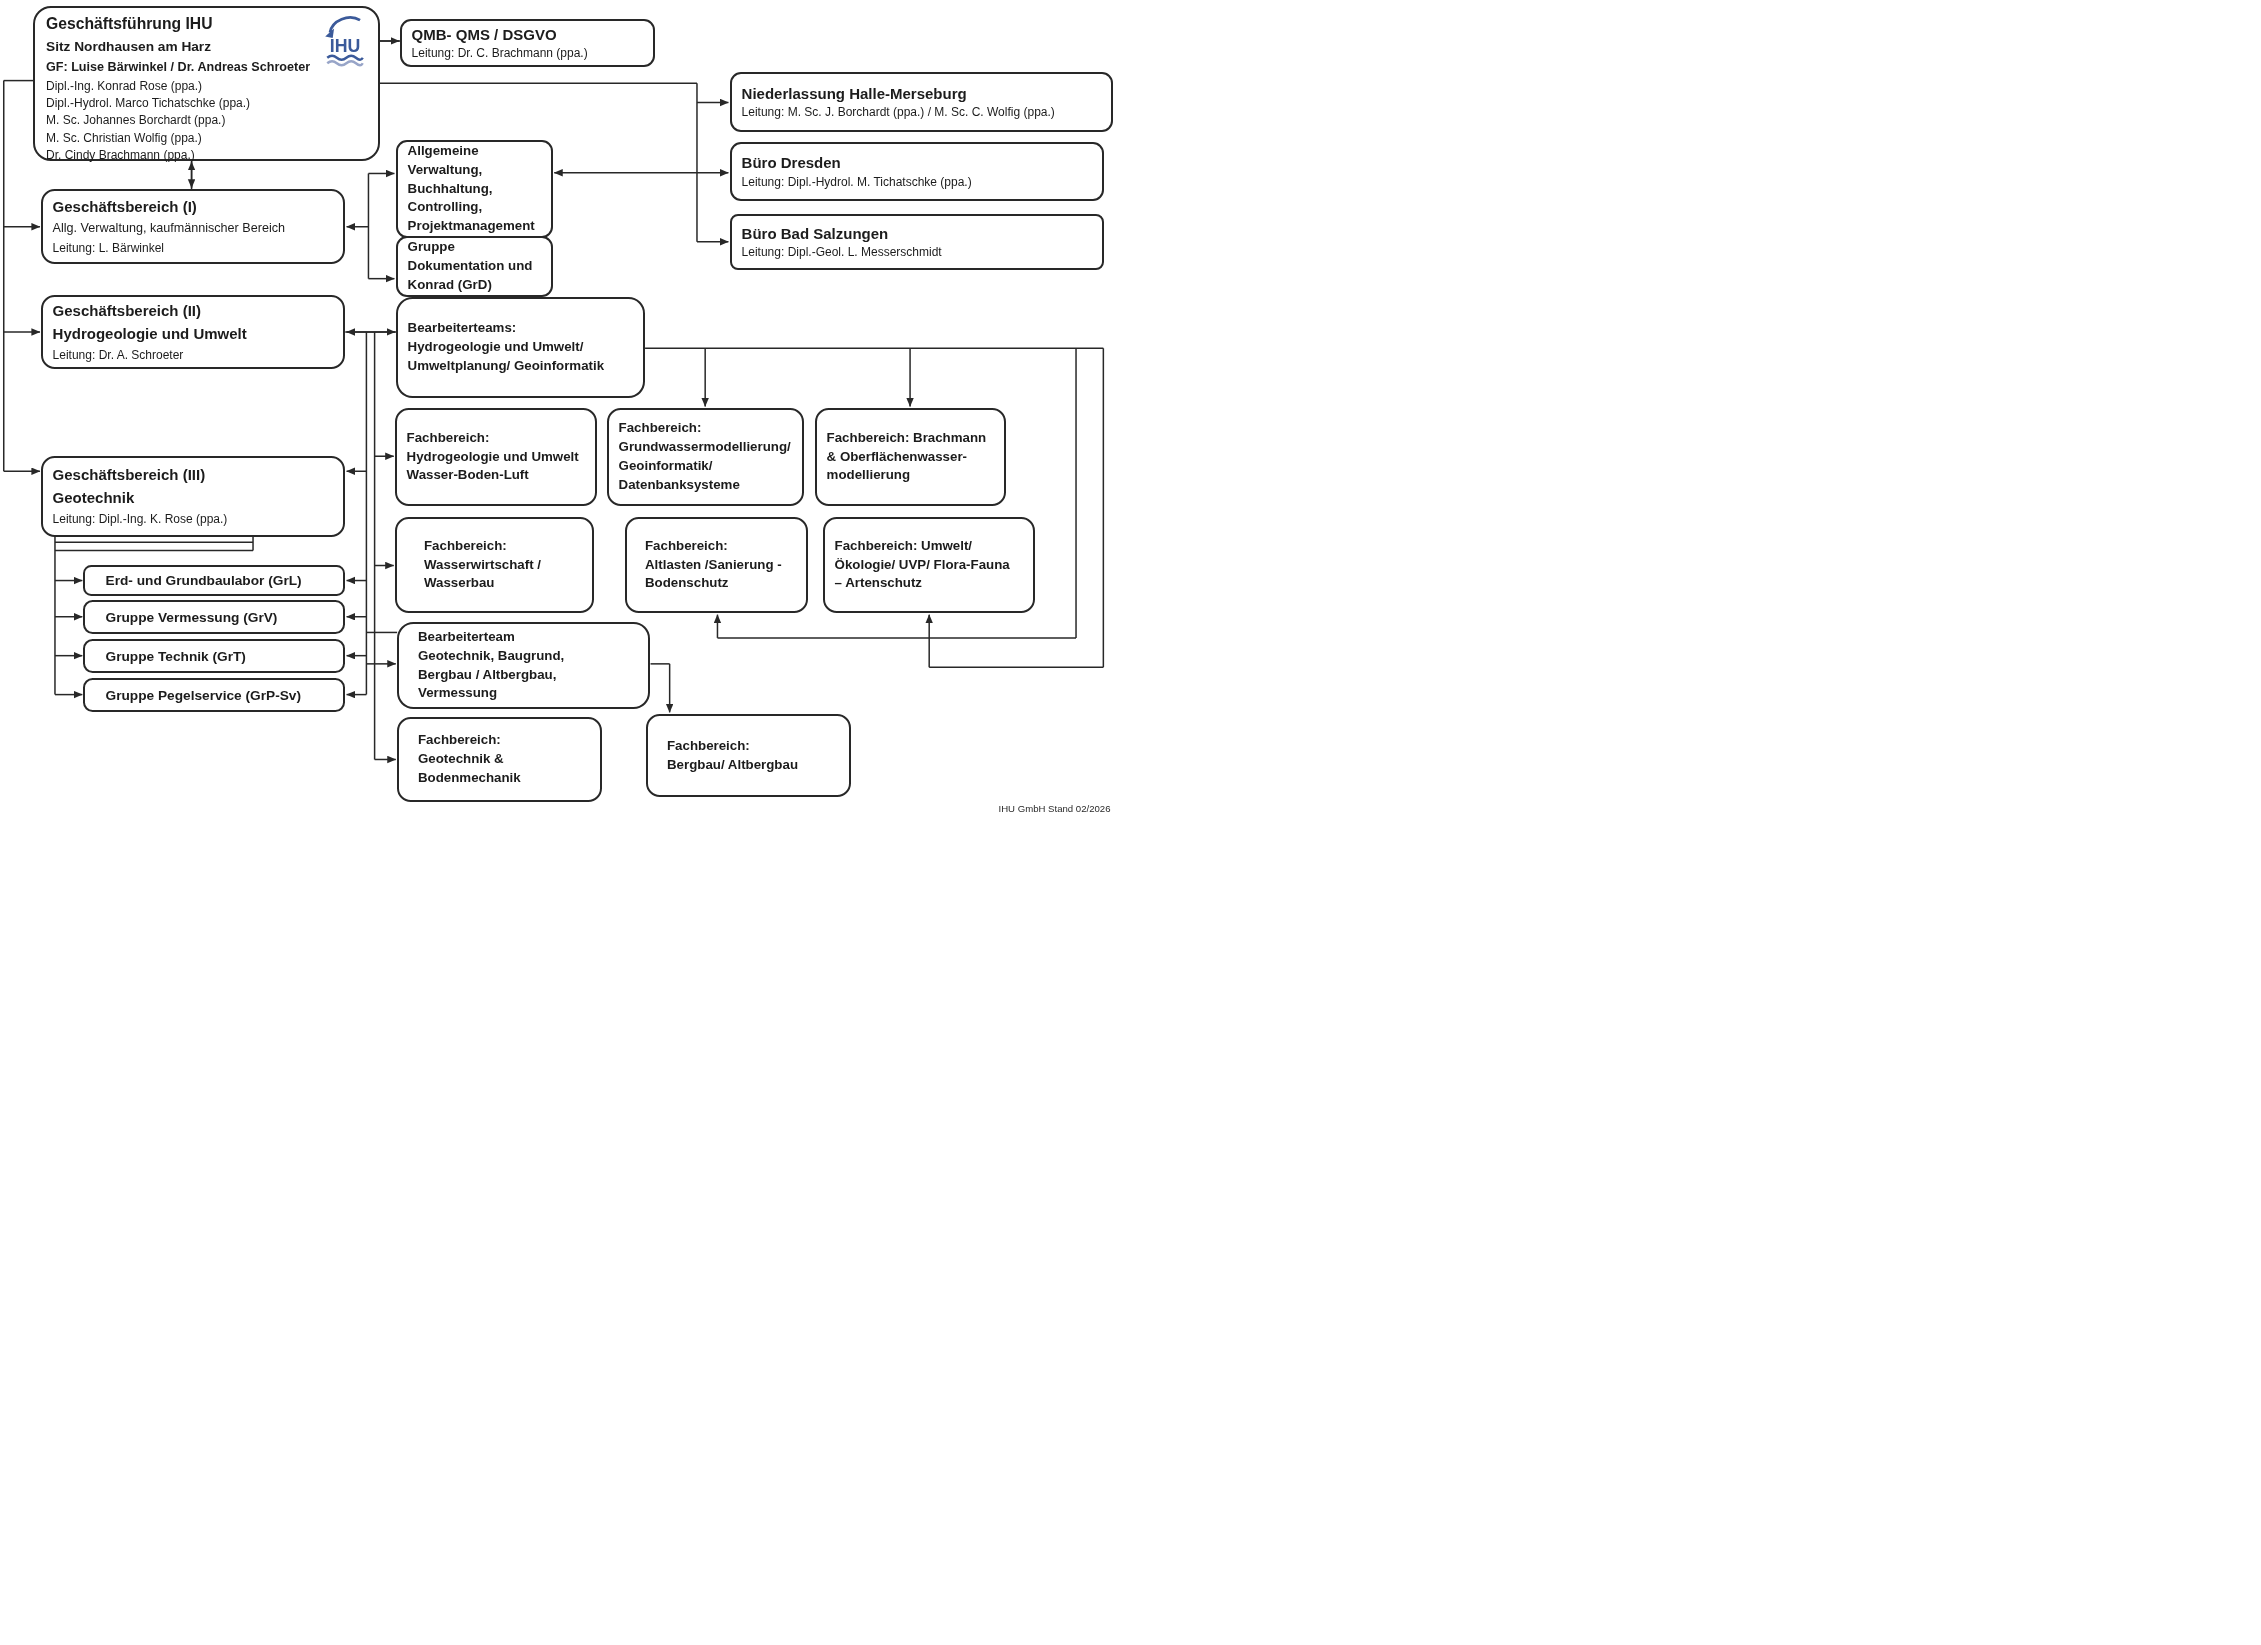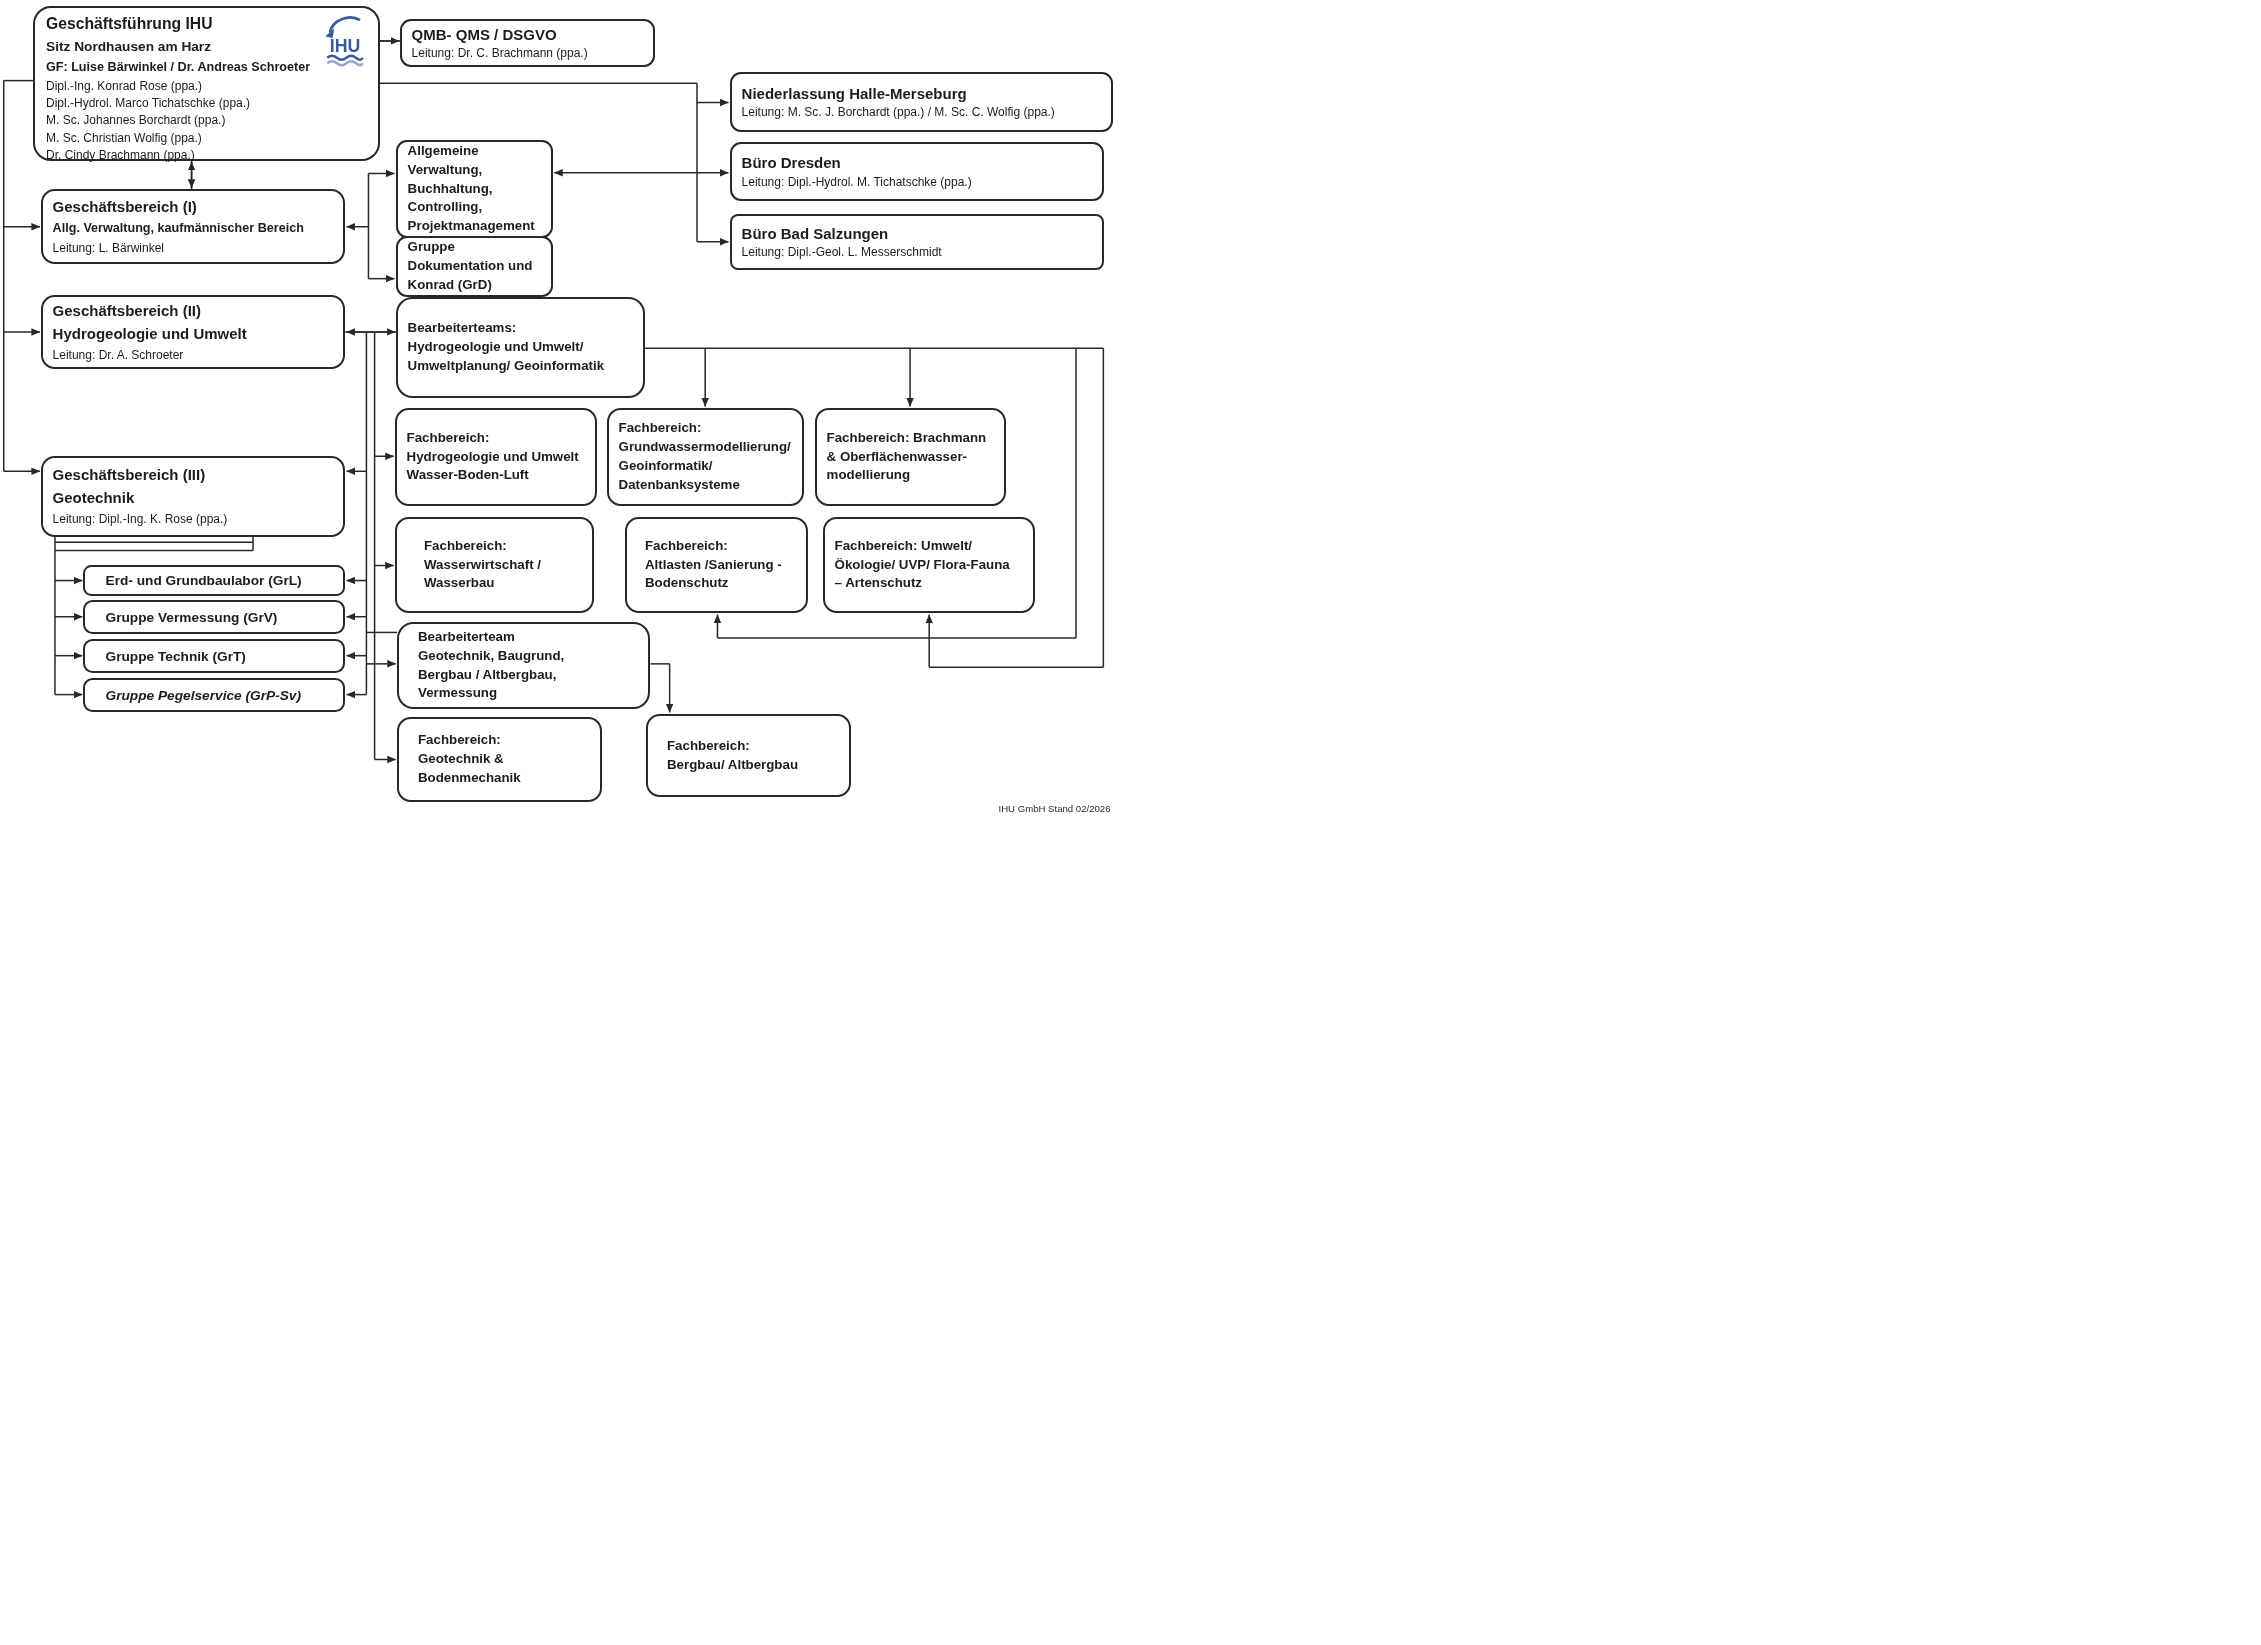--- a/index.html
+++ b/index.html
@@ -4,21 +4,21 @@
 <style>
   html,body{margin:0;padding:0;background:#fff;}
   #canvas{position:relative;width:1131px;height:823px;background:#fff;
           font-family:"Liberation Sans","DejaVu Sans",sans-serif;color:#1c1c1c;overflow:hidden;}
   svg.conn{position:absolute;left:0;top:0;width:1131px;height:823px;}
   svg.conn line{stroke:#282828;stroke-width:2.2px;}
   .bx{position:absolute;background:#fff;border:2.7px solid #282828;border-radius:13.7px;
       box-sizing:border-box;display:flex;flex-direction:column;justify-content:center;}
   .pad{padding:4.1px 9.6px;}
   .t1{font-weight:bold;font-size:15px;line-height:1.35;}
-  .t2{font-weight:bold;font-size:12.6px;line-height:1.35;}
+  .t2{font-weight:normal;font-size:12.6px;line-height:1.35;}
   .t3{font-size:12px;line-height:1.35;}
   .gap4>*{margin-top:1.4px;margin-bottom:1.4px;}
   .lines div{font-weight:bold;font-size:13.3px;line-height:1.42;}
   .grp1{font-weight:bold;font-size:13.7px;}
   
   #gf{justify-content:flex-start;padding:6.8px 11px;}
   .gf-title{font-weight:bold;font-size:15.7px;line-height:1.25;}
   .gf-sub{font-weight:bold;font-size:13.7px;margin-top:4.8px;}
   .gf-line{font-weight:bold;font-size:12.6px;margin-top:6.1px;}
   .gf-staff{margin-top:4.1px;}
@@ -255,19 +255,19 @@
 
   <div class="bx" style="left:83px;top:565px;width:262px;height:31px;border-radius:8.2px;padding:1.4px 9.6px 1.4px 20.5px;">
     <div class="grp1">Erd- und Grundbaulabor (GrL)</div>
   </div>
   <div class="bx" style="left:83px;top:600px;width:262px;height:34px;border-radius:9.6px;padding:1.4px 9.6px 1.4px 20.5px;">
     <div class="grp1">Gruppe Vermessung (GrV)</div>
   </div>
   <div class="bx" style="left:83px;top:639px;width:262px;height:34px;border-radius:9.6px;padding:1.4px 9.6px 1.4px 20.5px;">
     <div class="grp1">Gruppe Technik (GrT)</div>
   </div>
-  <div class="bx" style="left:83px;top:678px;width:262px;height:34px;border-radius:9.6px;padding:1.4px 9.6px 1.4px 20.5px;font-style:italic;">
+  <div class="bx" style="left:83px;top:678px;width:262px;height:34px;border-radius:9.6px;padding:1.4px 9.6px 1.4px 20.5px;">
     <div class="grp1">Gruppe Pegelservice (GrP-Sv)</div>
   </div>
 
   <div class="footer">IHU GmbH Stand 02/2026</div>
 </div>
 
 
 </body></html>

